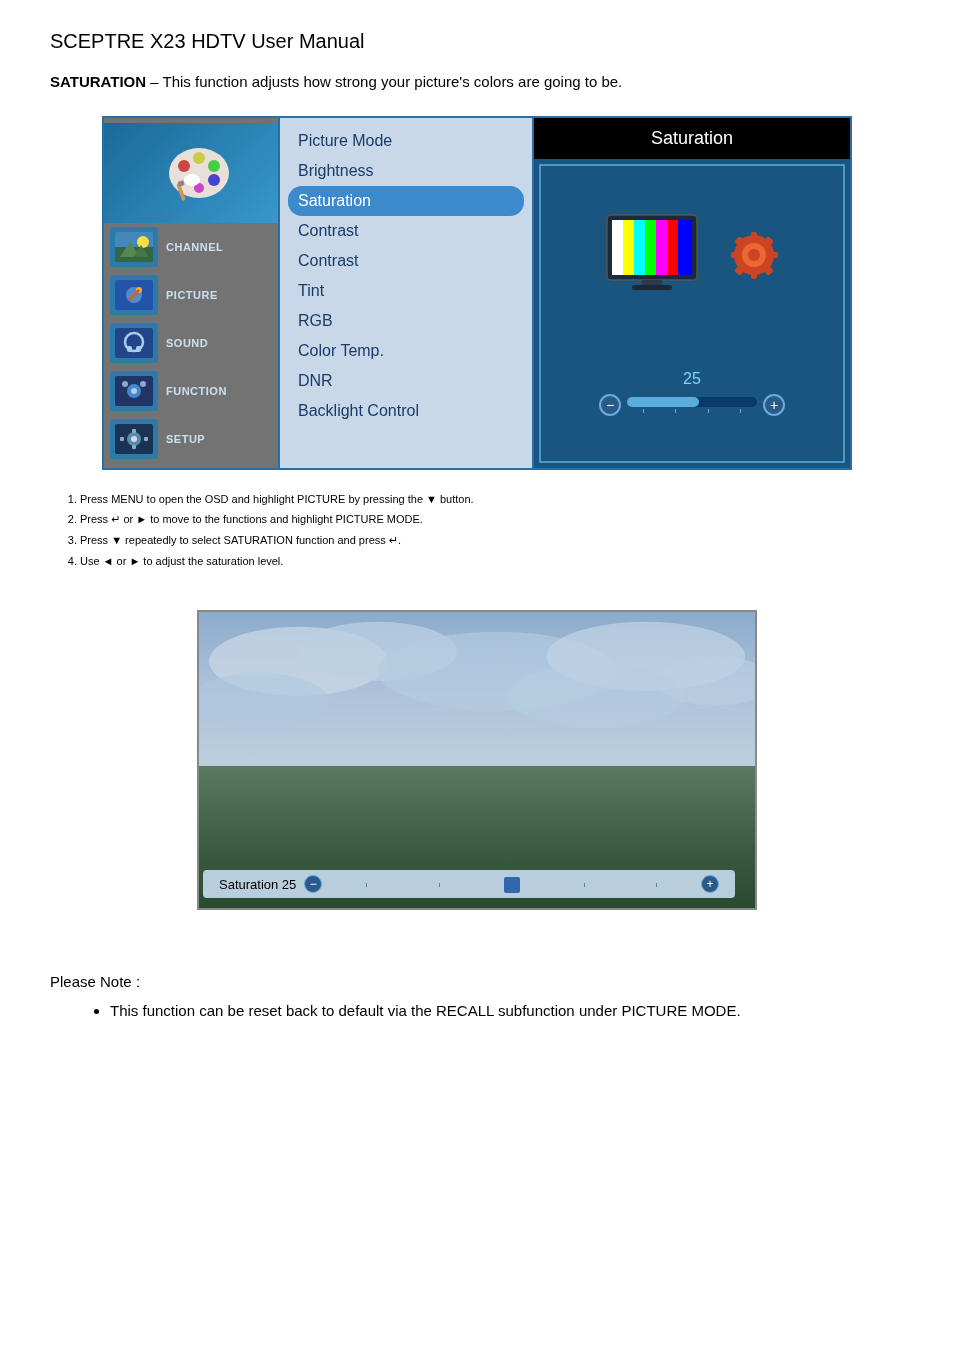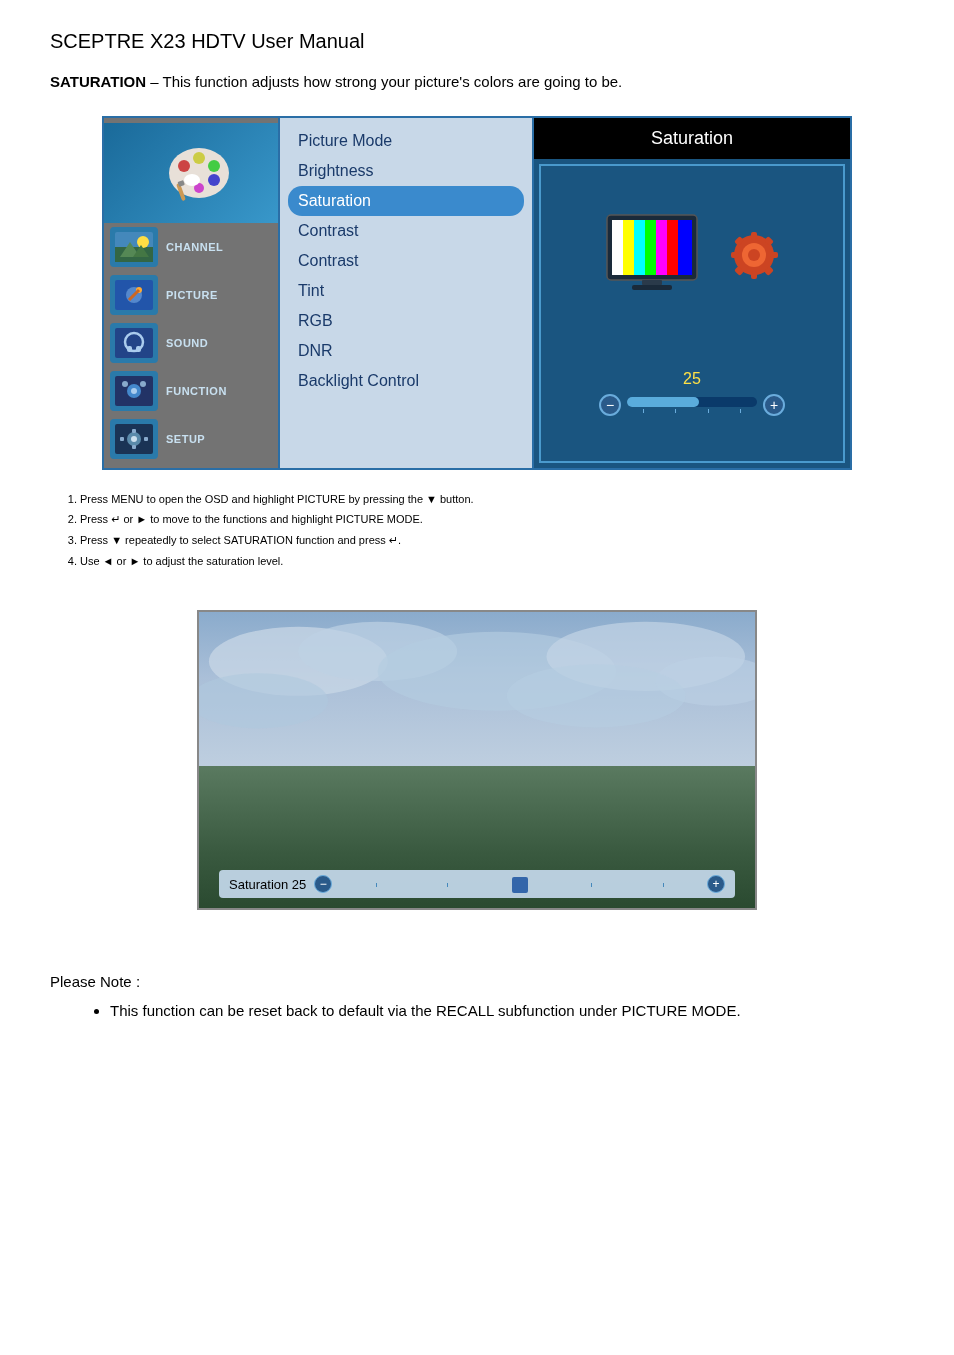--- a/index.html
+++ b/index.html
@@ -148,21 +148,21 @@
       gap: 5px;
       margin-bottom: 10px;
     }
 
     .slider-section {
       width: 100%;
       text-align: center;
     }
 
     .slider-value {
-      color: #fde047;
+      color: #7dd3fc;
       font-size: 16px;
       margin-bottom: 6px;
     }
 
     .slider-row {
       display: flex;
       align-items: center;
       gap: 6px;
       justify-content: center;
     }
@@ -252,25 +252,25 @@
     .ground-layer {
       position: absolute;
       bottom: 0; left: 0; right: 0;
       height: 48%;
       background: linear-gradient(180deg, #5a7a60 0%, #4a6a50 30%, #3a5a40 60%, #2a4a30 100%);
     }
 
     .photo-slider-bar {
       position: absolute;
       bottom: 10px;
-      left: 20px;
+      left: 4px;
       right: 20px;
       background: rgba(200,220,240,0.9);
       border-radius: 4px;
-      padding: 5px 10px;
+      padding: 5px 16px;
       display: flex;
       align-items: center;
       gap: 8px;
     }
 
     .photo-slider-label {
       font-size: 13px;
       color: #000;
       white-space: nowrap;
     }
@@ -451,20 +451,21 @@
   </div>
 
   <div class="osd-menu">
     <div class="menu-item">Picture Mode</div>
     <div class="menu-item">Brightness</div>
     <div class="menu-item selected">Saturation</div>
     <div class="menu-item">Contrast</div>
     <div class="menu-item">Contrast</div>
     <div class="menu-item">Tint</div>
     <div class="menu-item">RGB</div>
+    <div class="menu-item">Color Temp.</div>
     <div class="menu-item">DNR</div>
     <div class="menu-item">Backlight Control</div>
   </div>
 
   <div class="osd-right">
     <div class="right-title">Saturation</div>
     <div class="right-content">
 
       <div class="tv-icon-area">
         <svg width="120" height="90" viewBox="0 0 120 90">

